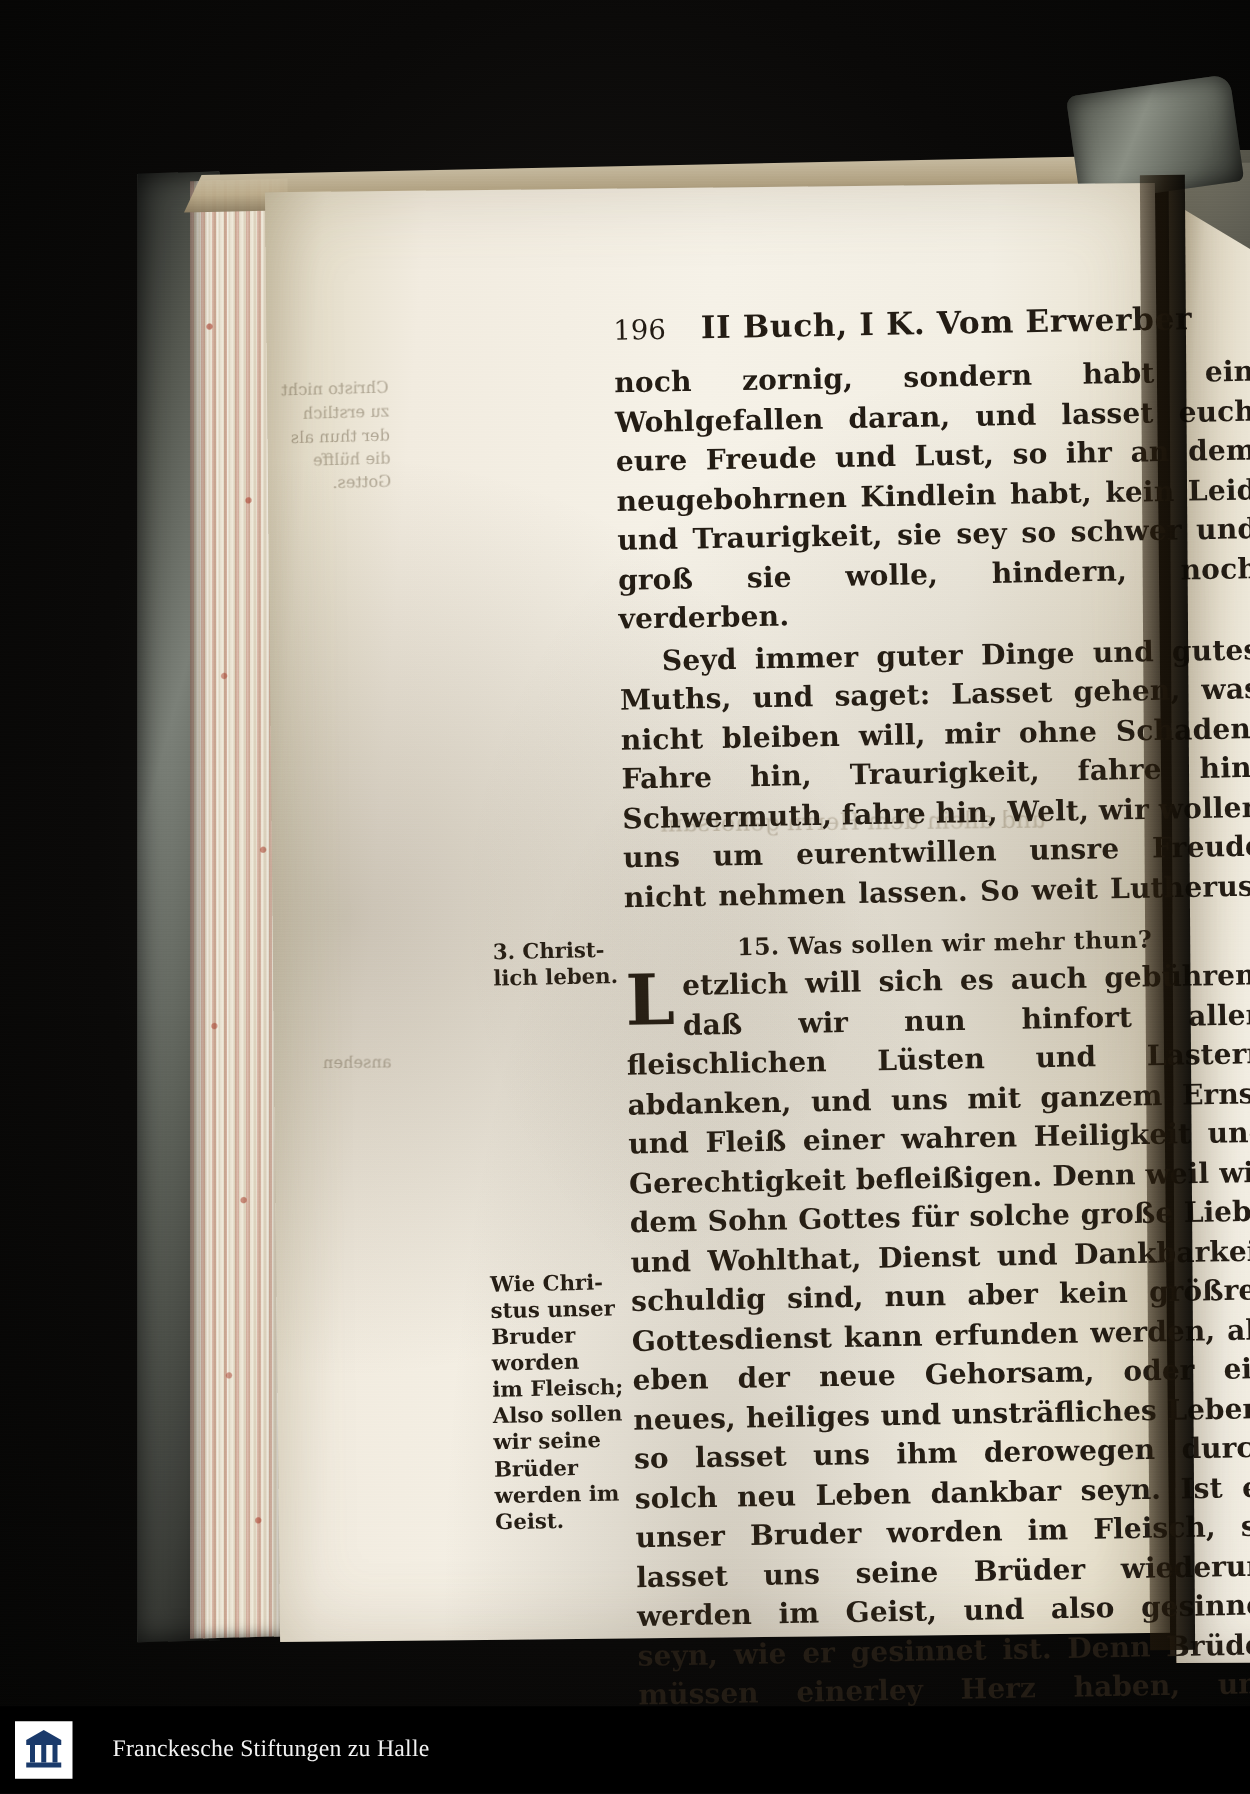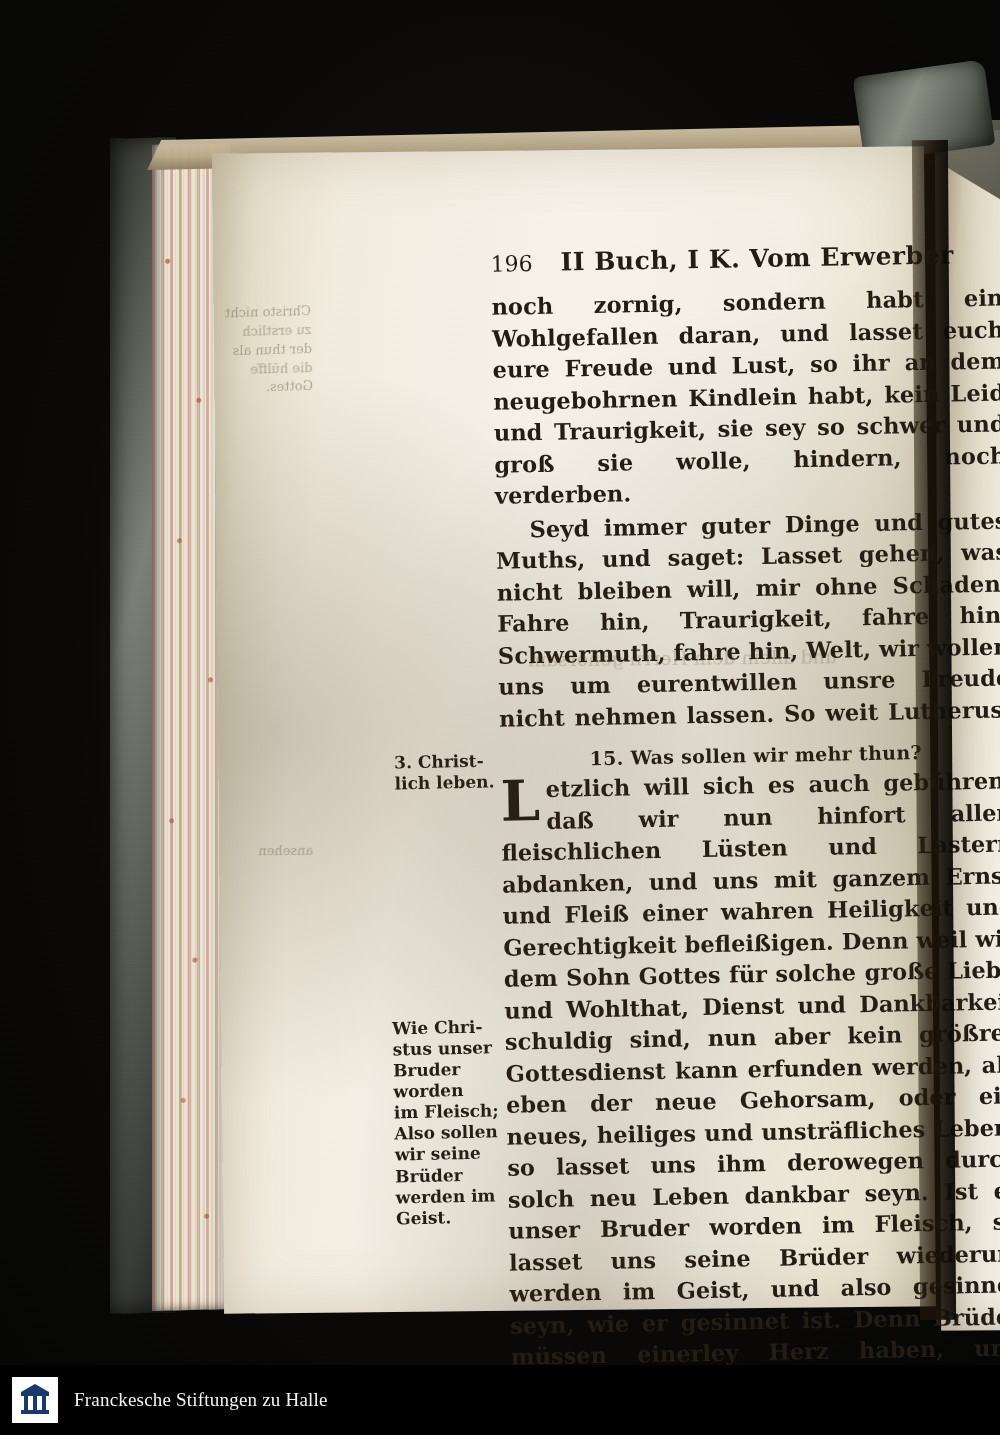--- a/index.html
+++ b/index.html
@@ -273,21 +273,21 @@
   
   .credit-bar {
     position: absolute;
     left: 0;
     bottom: 0;
     width: 1000px;
     height: 70px;
     background: #000;
     display: flex;
     align-items: center;
-    gap: 16px;
+    gap: 32px;
     padding-left: 12px;
     box-sizing: border-box;
   }
   .credit-logo {
     width: 46px;
     height: 46px;
     background: #fff;
     display: flex;
     align-items: center;
     justify-content: center;

